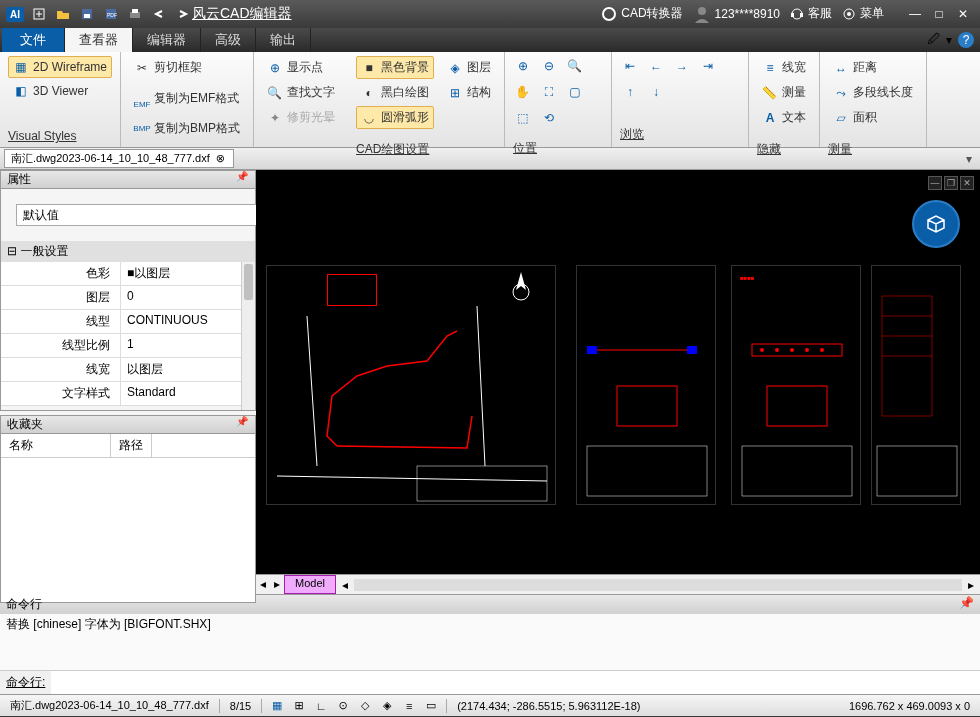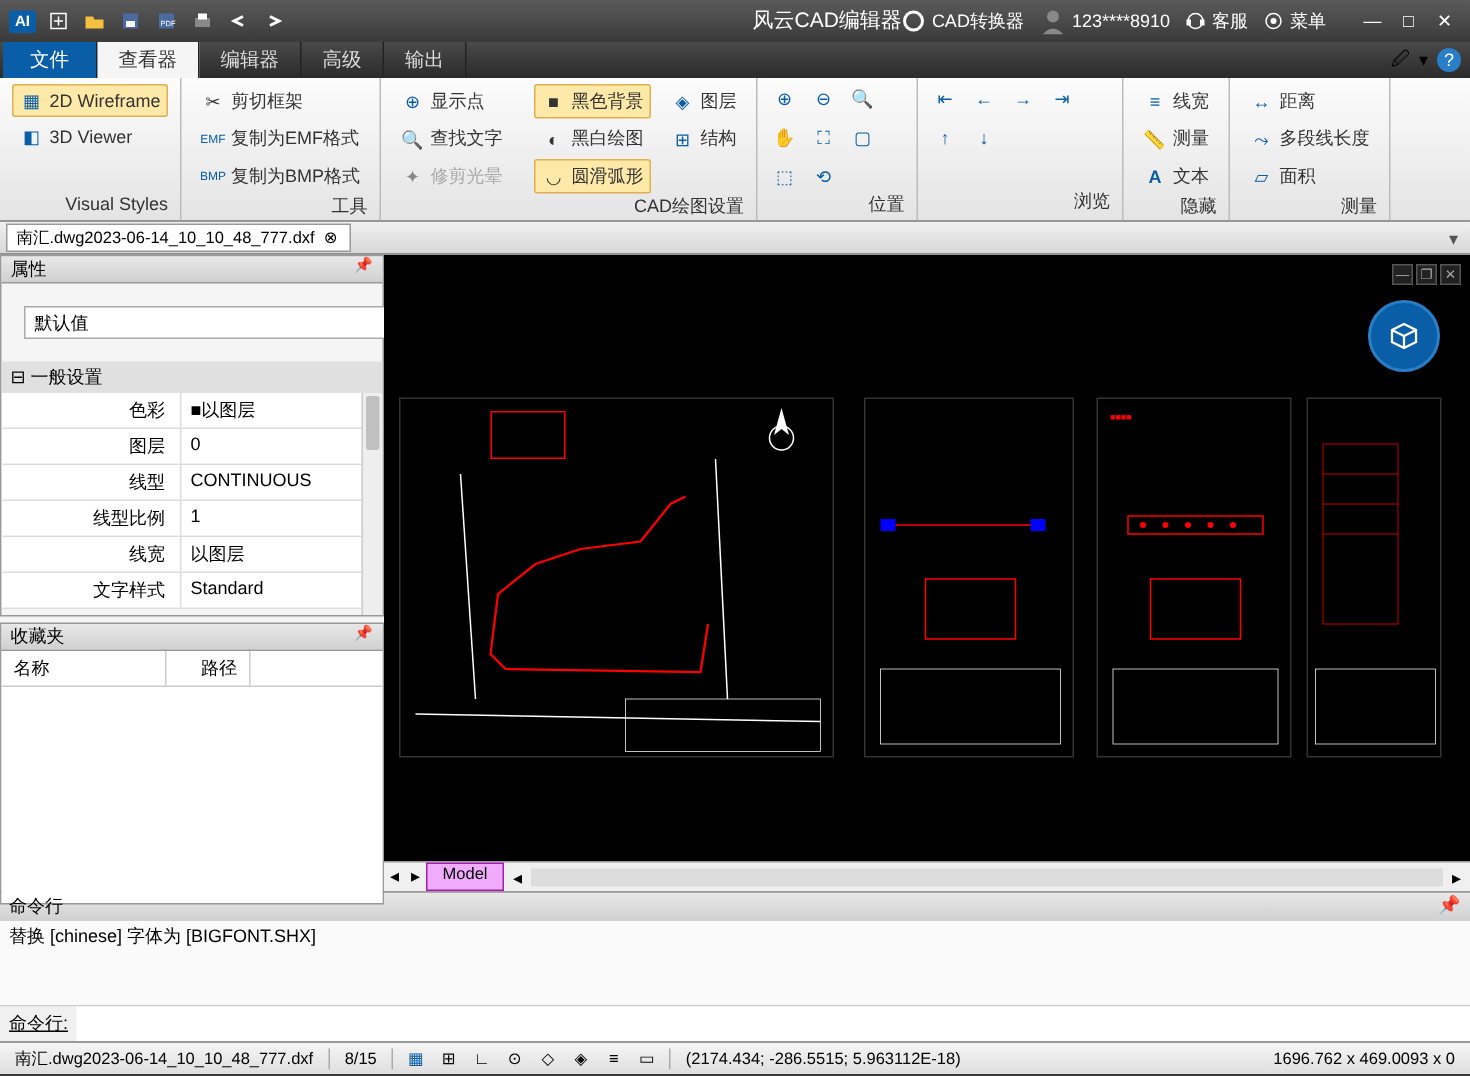--- a/index.html
+++ b/index.html
@@ -3,39 +3,39 @@
 <meta charset="utf-8">
 <style>
 * { margin: 0; padding: 0; box-sizing: border-box; font-family: "Microsoft YaHei", "SimSun", sans-serif; }
 body { width: 980px; height: 717px; background: #3a3a3a; overflow: hidden; font-size: 12px; }
 
 
 .titlebar { background: linear-gradient(#5a5a5a, #3a3a3a); height: 28px; display: flex; align-items: center; color: #fff; padding: 0 6px; }
 .titlebar .qat { display: flex; gap: 6px; align-items: center; }
 .titlebar .qat-btn { width: 18px; height: 18px; display: flex; align-items: center; justify-content: center; cursor: pointer; }
 .titlebar .app-logo { background: #0a5ea8; border-radius: 2px; padding: 2px 4px; font-size: 10px; font-weight: bold; color: #fff; }
-.titlebar .title { flex: 1; text-align: right; font-size: 14px; color: #fff; }
-.titlebar .right { display: flex; gap: 10px; align-items: center; color: #fff; }
+.titlebar .title { flex: 1; text-align: left; font-size: 14px; color: #fff; text-decoration: underline; }
+.titlebar .right { display: flex; gap: 10px; align-items: flex-start; color: #fff; }
 .titlebar .right-item { display: flex; align-items: center; gap: 4px; cursor: pointer; }
 .titlebar .win-btns { display: flex; gap: 2px; margin-left: 10px; }
 .titlebar .win-btn { width: 22px; height: 18px; display: flex; align-items: center; justify-content: center; cursor: pointer; color: #fff; }
 
 
 .menu-tabs { height: 24px; background: linear-gradient(#4a4a4a, #2a2a2a); display: flex; align-items: stretch; padding-left: 2px; }
 .menu-tab { padding: 3px 14px; color: #ddd; cursor: pointer; border-right: 1px solid #222; display: flex; align-items: center; font-size: 13px; }
 .menu-tab.file { background: #0a5ea8; color: #fff; padding: 3px 18px; }
 .menu-tab.active { background: #f5f5f5; color: #333; }
 .menu-help { margin-left: auto; display: flex; gap: 6px; padding-right: 6px; align-items: center; }
 .menu-help span { cursor: pointer; }
 
 
 .ribbon { height: 96px; background: linear-gradient(#fcfcfc, #e4e4e4); border-bottom: 1px solid #999; display: flex; }
 .ribbon-group { border-right: 1px solid #bbb; padding: 4px 8px; display: flex; flex-direction: column; justify-content: space-between; }
 .ribbon-group .items { display: flex; flex-direction: column; gap: 2px; }
-.ribbon-group .label { text-align: right; font-size: 12px; color: #333; margin-top: 0; }
+.ribbon-group .label { text-align: left; font-size: 12px; color: #333; margin-top: 12px; text-decoration: underline; }
 .ribbon-btn { display: flex; align-items: center; gap: 4px; padding: 2px 4px; cursor: pointer; color: #333; font-size: 12px; border: 1px solid transparent; border-radius: 2px; white-space: nowrap; }
 .ribbon-btn.hl { background: #ffe9a8; border: 1px solid #e0b050; }
 .ribbon-icon { width: 16px; height: 16px; display: inline-flex; align-items: center; justify-content: center; font-size: 12px; }
 .icon-blue { color: #0a5ea8; }
 .icon-gray { color: #888; }
 .small-icons { display: flex; gap: 6px; flex-wrap: wrap; width: 90px; }
 .small-icon-btn { width: 20px; height: 20px; display: flex; align-items: center; justify-content: center; cursor: pointer; }
 
 
 .doc-tabs { height: 22px; background: linear-gradient(#f0f0f0, #d8d8d8); border-bottom: 1px solid #999; display: flex; align-items: center; padding-left: 4px; }
@@ -53,21 +53,21 @@
 .prop-section { background: #e0e0e0; padding: 2px 6px; font-size: 12px; }
 .prop-grid { background: #fff; }
 .prop-row { display: flex; border-bottom: 1px solid #ddd; font-size: 12px; }
 .prop-row .k { width: 120px; padding: 3px 10px; text-align: right; border-right: 1px solid #ddd; }
 .prop-row .v { flex: 1; padding: 3px 6px; }
 .prop-scroll { height: 148px; overflow: hidden; position: relative; }
 .scroll-thumb { position: absolute; right: 0; top: 0; width: 14px; height: 100%; background: #eee; border-left: 1px solid #ccc; }
 .scroll-thumb::after { content: ''; position: absolute; top: 2px; left: 2px; right: 2px; height: 36px; background: #c0c0c0; border-radius: 2px; }
 
 .fav-body { background: #fff; height: 168px; }
-.fav-header { display: flex; border-bottom: 1px solid #ccc; font-size: 12px; gap: 15px; }
+.fav-header { display: flex; border-bottom: 1px solid #ccc; font-size: 12px; }
 .fav-header div { padding: 3px 8px; border-right: 1px solid #ccc; }
 
 
 .canvas-area { flex: 1; display: flex; flex-direction: column; background: #000; position: relative; }
 .canvas { flex: 1; background: #000; position: relative; overflow: hidden; }
 .canvas-controls { position: absolute; top: 6px; right: 6px; display: flex; gap: 2px; }
 .canvas-ctrl { width: 14px; height: 14px; background: #222; border: 1px solid #555; color: #aaa; font-size: 9px; display: flex; align-items: center; justify-content: center; cursor: pointer; }
 .nav-cube { position: absolute; top: 30px; right: 20px; width: 48px; height: 48px; background: #0a5ea8; border-radius: 50%; border: 2px solid #2a7ec8; display: flex; align-items: center; justify-content: center; color: #fff; }
 
 .drawing { position: absolute; border: 1px solid #333; }
@@ -213,21 +213,21 @@
     </div>
     <div class="label">Visual Styles</div>
   </div>
   <div class="ribbon-group">
     <div class="items">
       <div class="ribbon-btn">
           <span class="ribbon-icon">✂</span>
           <span>剪切框架</span>
         </div>
       <div class="ribbon-btn">
-          <span class="ribbon-icon" style="font-size:8px;color:#0a5ea8;">EMF</span>
+          <span class="ribbon-icon" style="font-size:8px;color:#0a5ea8;margin-top:12px;">EMF</span>
           <span>复制为EMF格式</span>
         </div>
       <div class="ribbon-btn">
           <span class="ribbon-icon" style="font-size:8px;color:#0a5ea8;">BMP</span>
           <span>复制为BMP格式</span>
         </div>
     </div>
     <div class="label">工具</div>
   </div>
   <div class="ribbon-group" style="border-right:none;">

